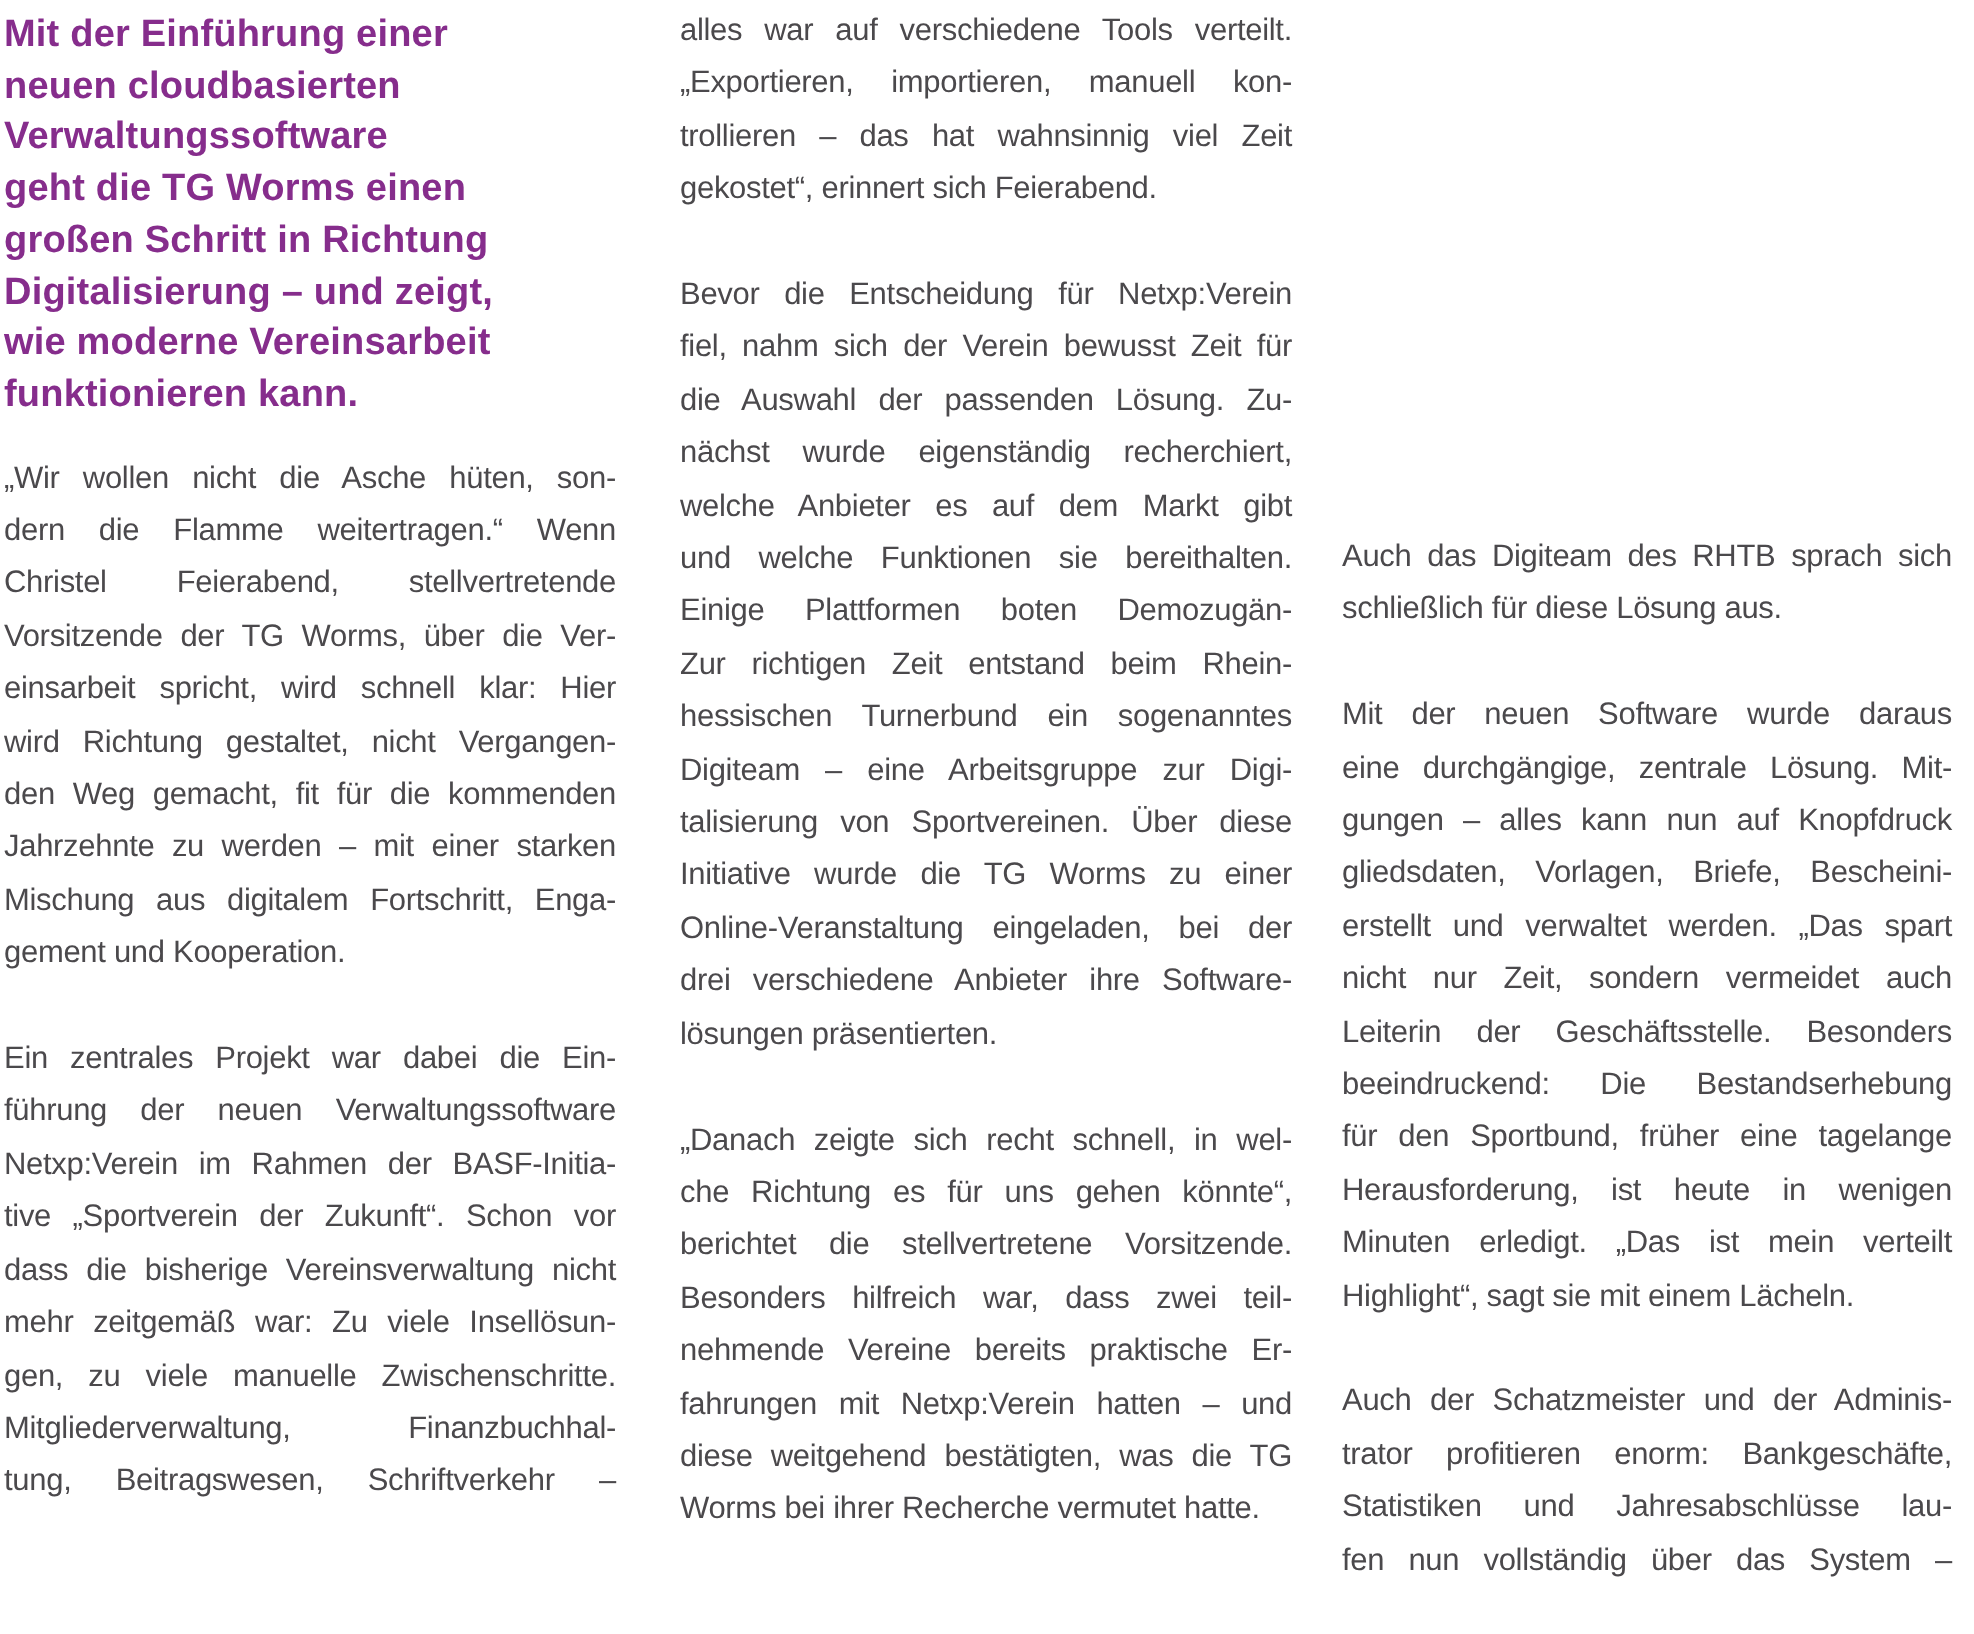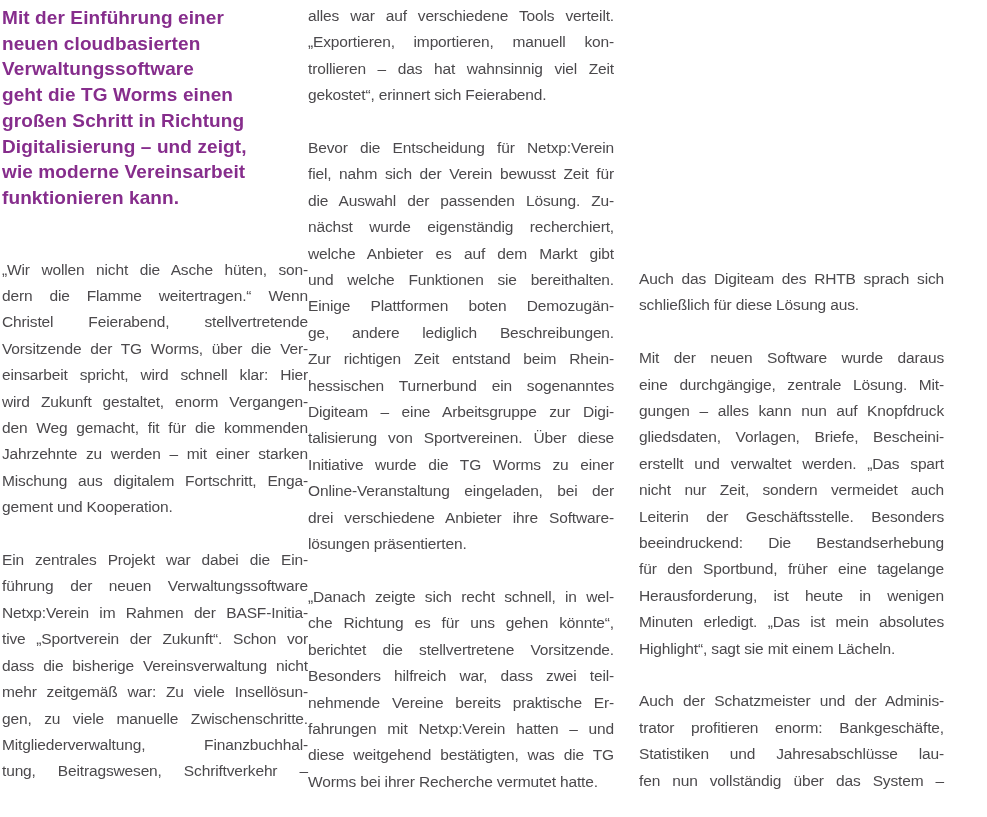--- a/index.html
+++ b/index.html
@@ -20,26 +20,26 @@
     height: 817px;
     padding-top: 3px;
     overflow: hidden;
     background: var(--page-bg, #ffffff);
   }
   .col {
     flex: 0 0 auto;
     width: 306px;
   }
   .col.col1 { margin-left: 2px; }
-  .col.col2 { }
+  .col.col2 { margin-left: 32px; }
   .col.col3 { margin-left: 25px; width: 305px; padding-top: 263px; box-sizing: content-box; }
 
   
   .intro {
-    margin: 2px 0 46px 0;
+    margin: 2px 0 16px 0;
     color: var(--accent, #862d8c);
     font-size: 19px;
     font-weight: bold;
     line-height: 25.7px;
     letter-spacing: 0.1px;
   }
   .intro .line {
     text-align: left;
     text-align-last: left;
   }
@@ -76,21 +76,21 @@
         <div class="line">Digitalisierung – und zeigt,</div>
         <div class="line">wie moderne Vereinsarbeit</div>
         <div class="line">funktionieren kann.</div>
       </div>
     <div class="para">
         <div class="line">„Wir wollen nicht die Asche hüten, son-</div>
         <div class="line">dern die Flamme weitertragen.“ Wenn</div>
         <div class="line">Christel Feierabend, stellvertretende</div>
         <div class="line">Vorsitzende der TG Worms, über die Ver-</div>
         <div class="line">einsarbeit spricht, wird schnell klar: Hier</div>
-        <div class="line">wird Zukunft gestaltet, enorm Vergangen-</div>
+        <div class="line">wird Richtung gestaltet, nicht Vergangen-</div>
         <div class="line">den Weg gemacht, fit für die kommenden</div>
         <div class="line">Jahrzehnte zu werden – mit einer starken</div>
         <div class="line">Mischung aus digitalem Fortschritt, Enga-</div>
         <div class="line">gement und Kooperation.</div>
       </div>
     <div class="para cont">
         <div class="line">Ein zentrales Projekt war dabei die Ein-</div>
         <div class="line">führung der neuen Verwaltungssoftware</div>
         <div class="line">Netxp:Verein im Rahmen der BASF-Initia-</div>
         <div class="line">tive „Sportverein der Zukunft“. Schon vor</div>
@@ -110,21 +110,20 @@
         <div class="line">gekostet“, erinnert sich Feierabend.</div>
       </div>
     <div class="para">
         <div class="line">Bevor die Entscheidung für Netxp:Verein</div>
         <div class="line">fiel, nahm sich der Verein bewusst Zeit für</div>
         <div class="line">die Auswahl der passenden Lösung. Zu-</div>
         <div class="line">nächst wurde eigenständig recherchiert,</div>
         <div class="line">welche Anbieter es auf dem Markt gibt</div>
         <div class="line">und welche Funktionen sie bereithalten.</div>
         <div class="line">Einige Plattformen boten Demozugän-</div>
-        <div class="line">ge, andere lediglich Beschreibungen.</div>
         <div class="line">Zur richtigen Zeit entstand beim Rhein-</div>
         <div class="line">hessischen Turnerbund ein sogenanntes</div>
         <div class="line">Digiteam – eine Arbeitsgruppe zur Digi-</div>
         <div class="line">talisierung von Sportvereinen. Über diese</div>
         <div class="line">Initiative wurde die TG Worms zu einer</div>
         <div class="line">Online-Veranstaltung eingeladen, bei der</div>
         <div class="line">drei verschiedene Anbieter ihre Software-</div>
         <div class="line">lösungen präsentierten.</div>
       </div>
     <div class="para">
@@ -148,21 +147,21 @@
         <div class="line">Mit der neuen Software wurde daraus</div>
         <div class="line">eine durchgängige, zentrale Lösung. Mit-</div>
         <div class="line">gungen – alles kann nun auf Knopfdruck</div>
         <div class="line">gliedsdaten, Vorlagen, Briefe, Bescheini-</div>
         <div class="line">erstellt und verwaltet werden. „Das spart</div>
         <div class="line">nicht nur Zeit, sondern vermeidet auch</div>
         <div class="line">Leiterin der Geschäftsstelle. Besonders</div>
         <div class="line">beeindruckend: Die Bestandserhebung</div>
         <div class="line">für den Sportbund, früher eine tagelange</div>
         <div class="line">Herausforderung, ist heute in wenigen</div>
-        <div class="line">Minuten erledigt. „Das ist mein absolutes</div>
+        <div class="line">Minuten erledigt. „Das ist mein verteilt</div>
         <div class="line">Highlight“, sagt sie mit einem Lächeln.</div>
       </div>
     <div class="para cont">
         <div class="line">Auch der Schatzmeister und der Adminis-</div>
         <div class="line">trator profitieren enorm: Bankgeschäfte,</div>
         <div class="line">Statistiken und Jahresabschlüsse lau-</div>
         <div class="line">fen nun vollständig über das System –</div>
       </div>
   </div>
 

